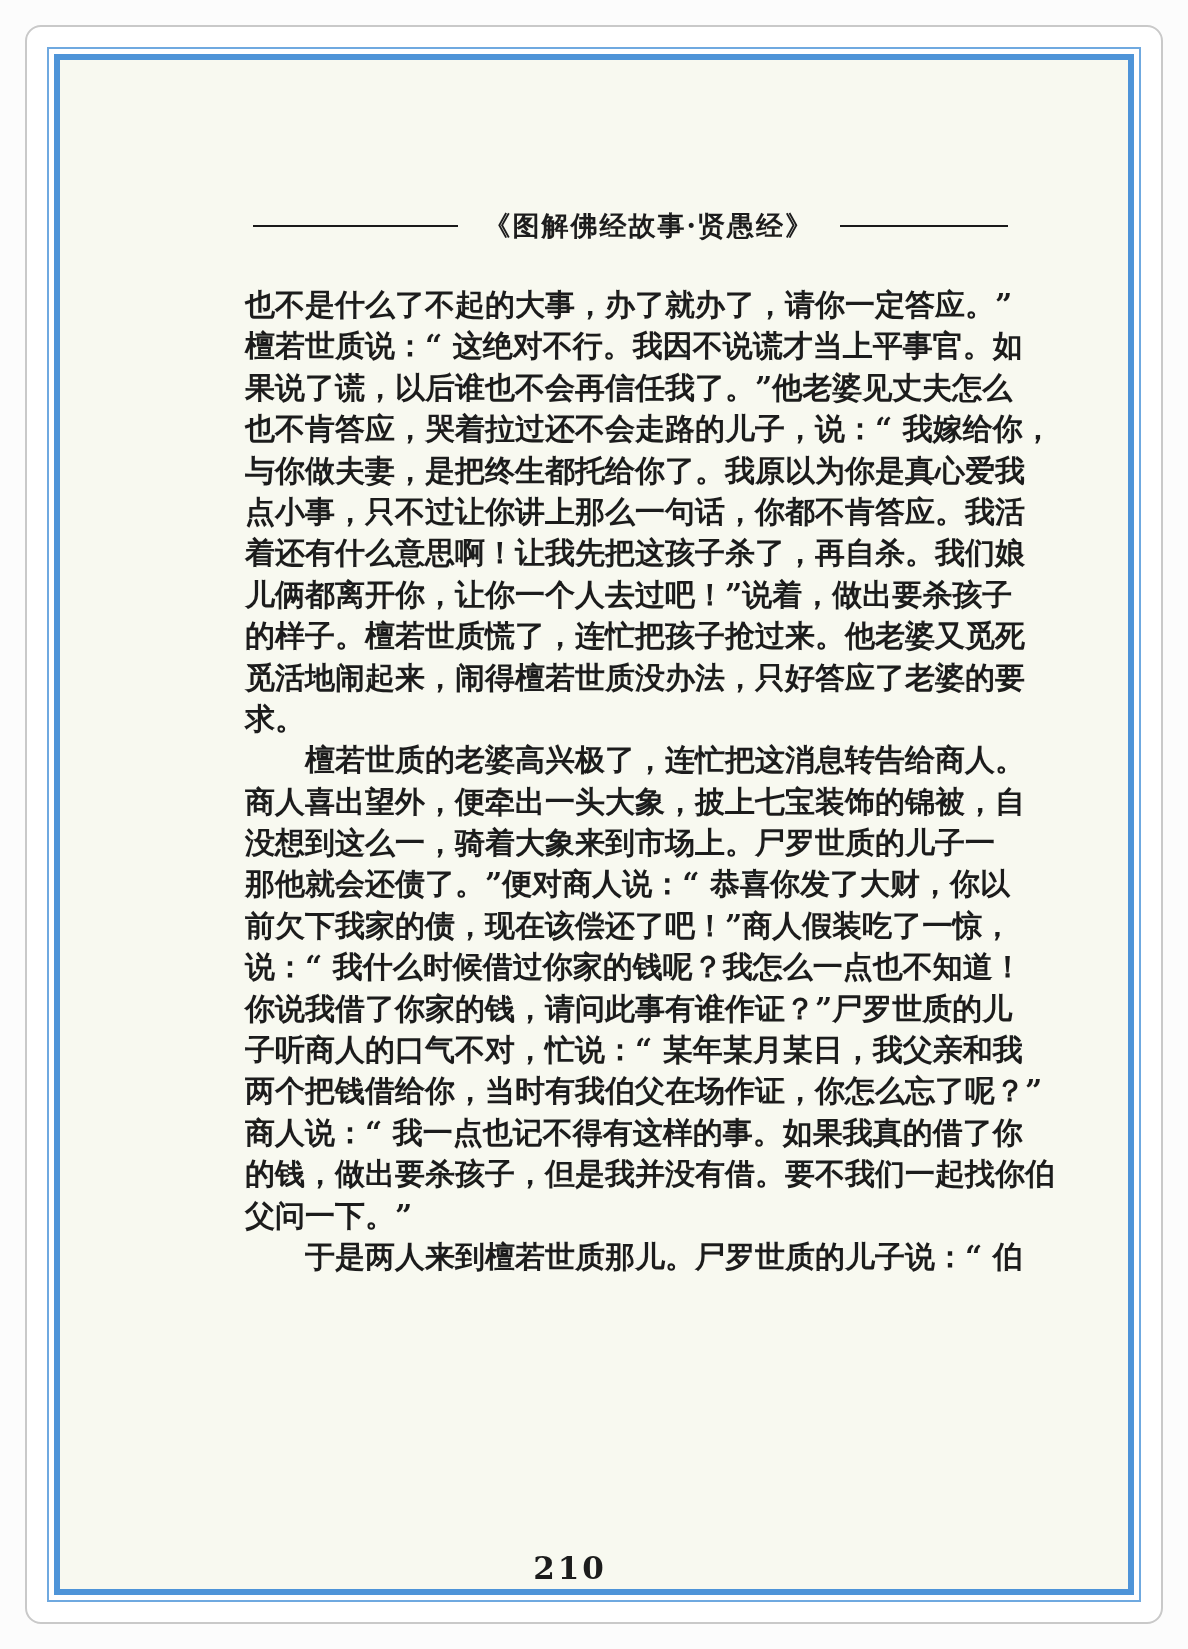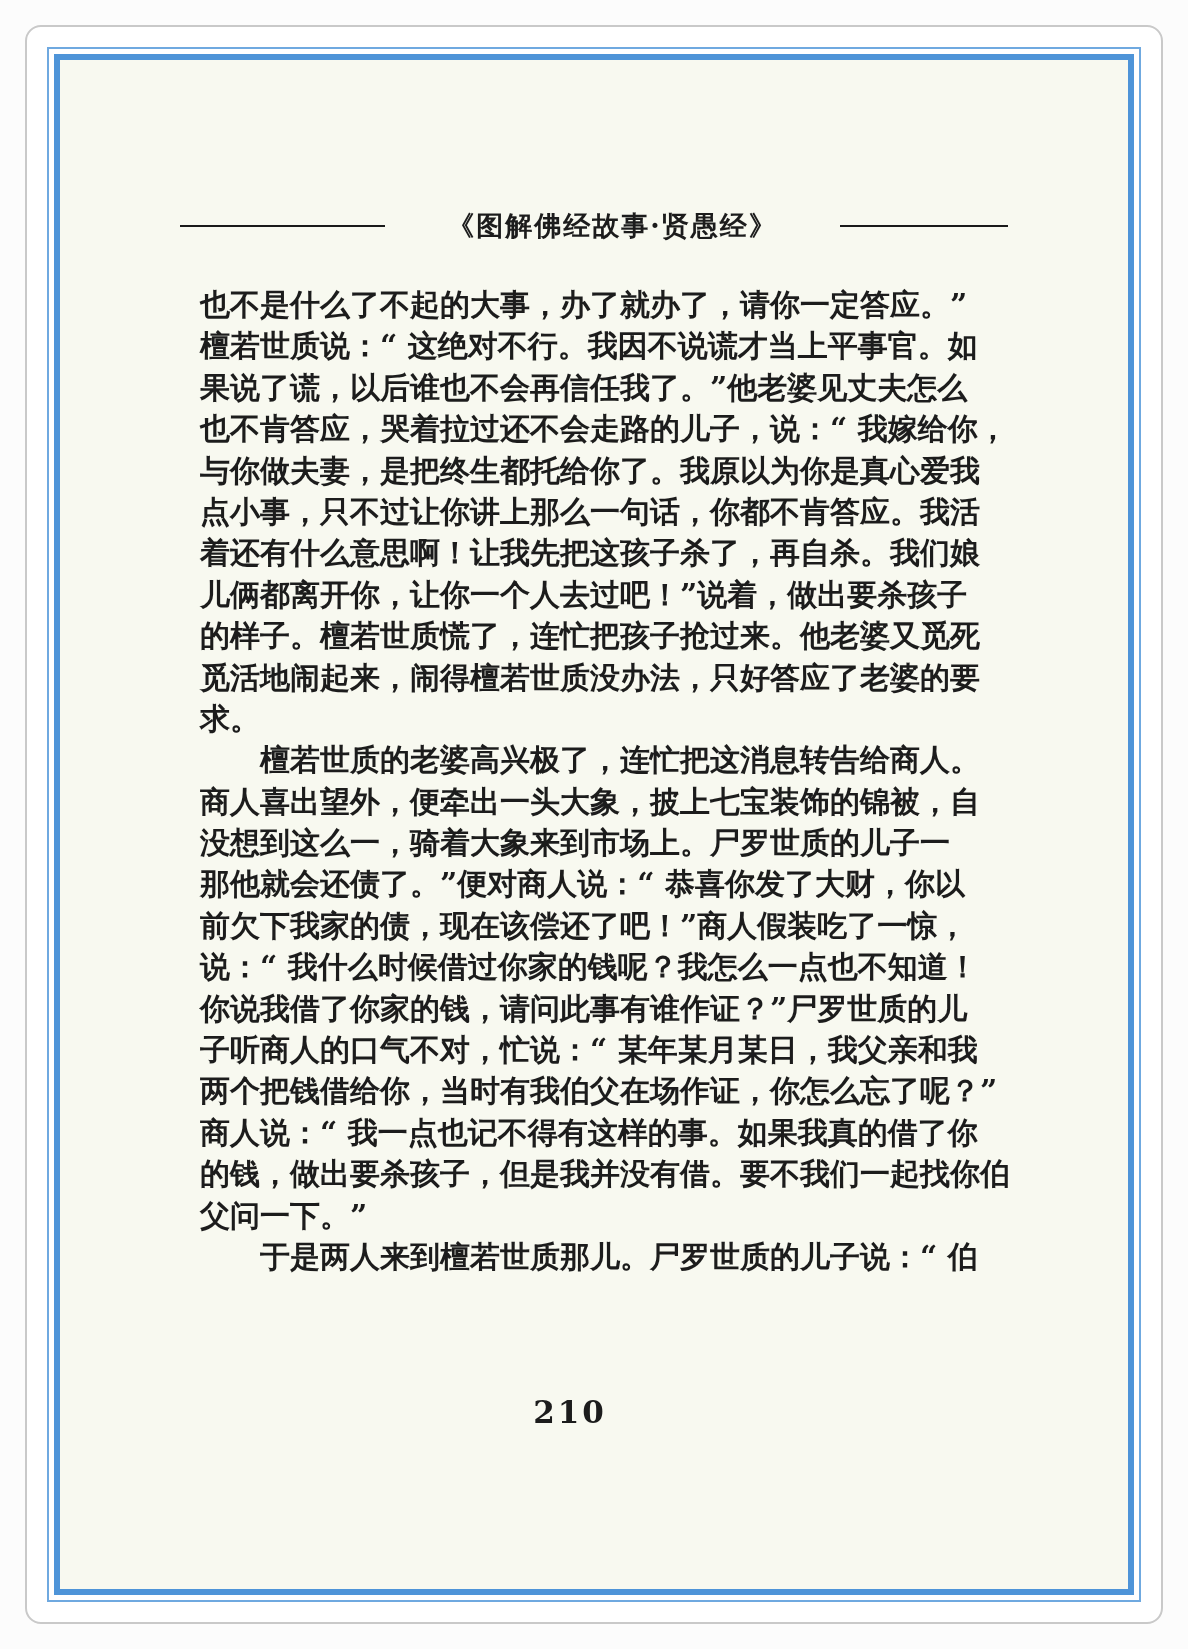--- a/index.html
+++ b/index.html
@@ -40,21 +40,21 @@
     left:0;top:0;right:0;bottom:0;
     color:var(--ink);
   }
   .header-row{
     position:absolute;
     top:148px;
     left:120px;
     right:120px;
     display:flex;
     align-items:center;
-    justify-content:space-between;
+    justify-content:flex-end;
   }
   .header-rule{
     height:2px;
     background:#1a1a1a;
   }
   .header-rule.left{width:205px;margin-right:26px;}
   .header-rule.right{width:168px;margin-left:26px;}
   .page-title{
     font-size:27px;
     font-weight:700;
@@ -68,31 +68,32 @@
     width:740px;
     font-size:30px;
     font-weight:600;
     line-height:41.4px;
   }
   .text-line{
     text-align:justify;
     text-align-last:justify;
     white-space:nowrap;
     height:41.4px;
+    margin-left:45px;
   }
   .text-line.no-justify{
     text-align:left;
     text-align-last:left;
   }
   .text-line.indent{
     text-indent:2em;
   }
   .page-number{
     position:absolute;
-    top:1334px;
+    top:1490px;
     left:140px;
     width:740px;
     text-align:center;
     font-size:31px;
     font-weight:700;
     letter-spacing:3px;
   }
 </style>
 </head>
 <body>

